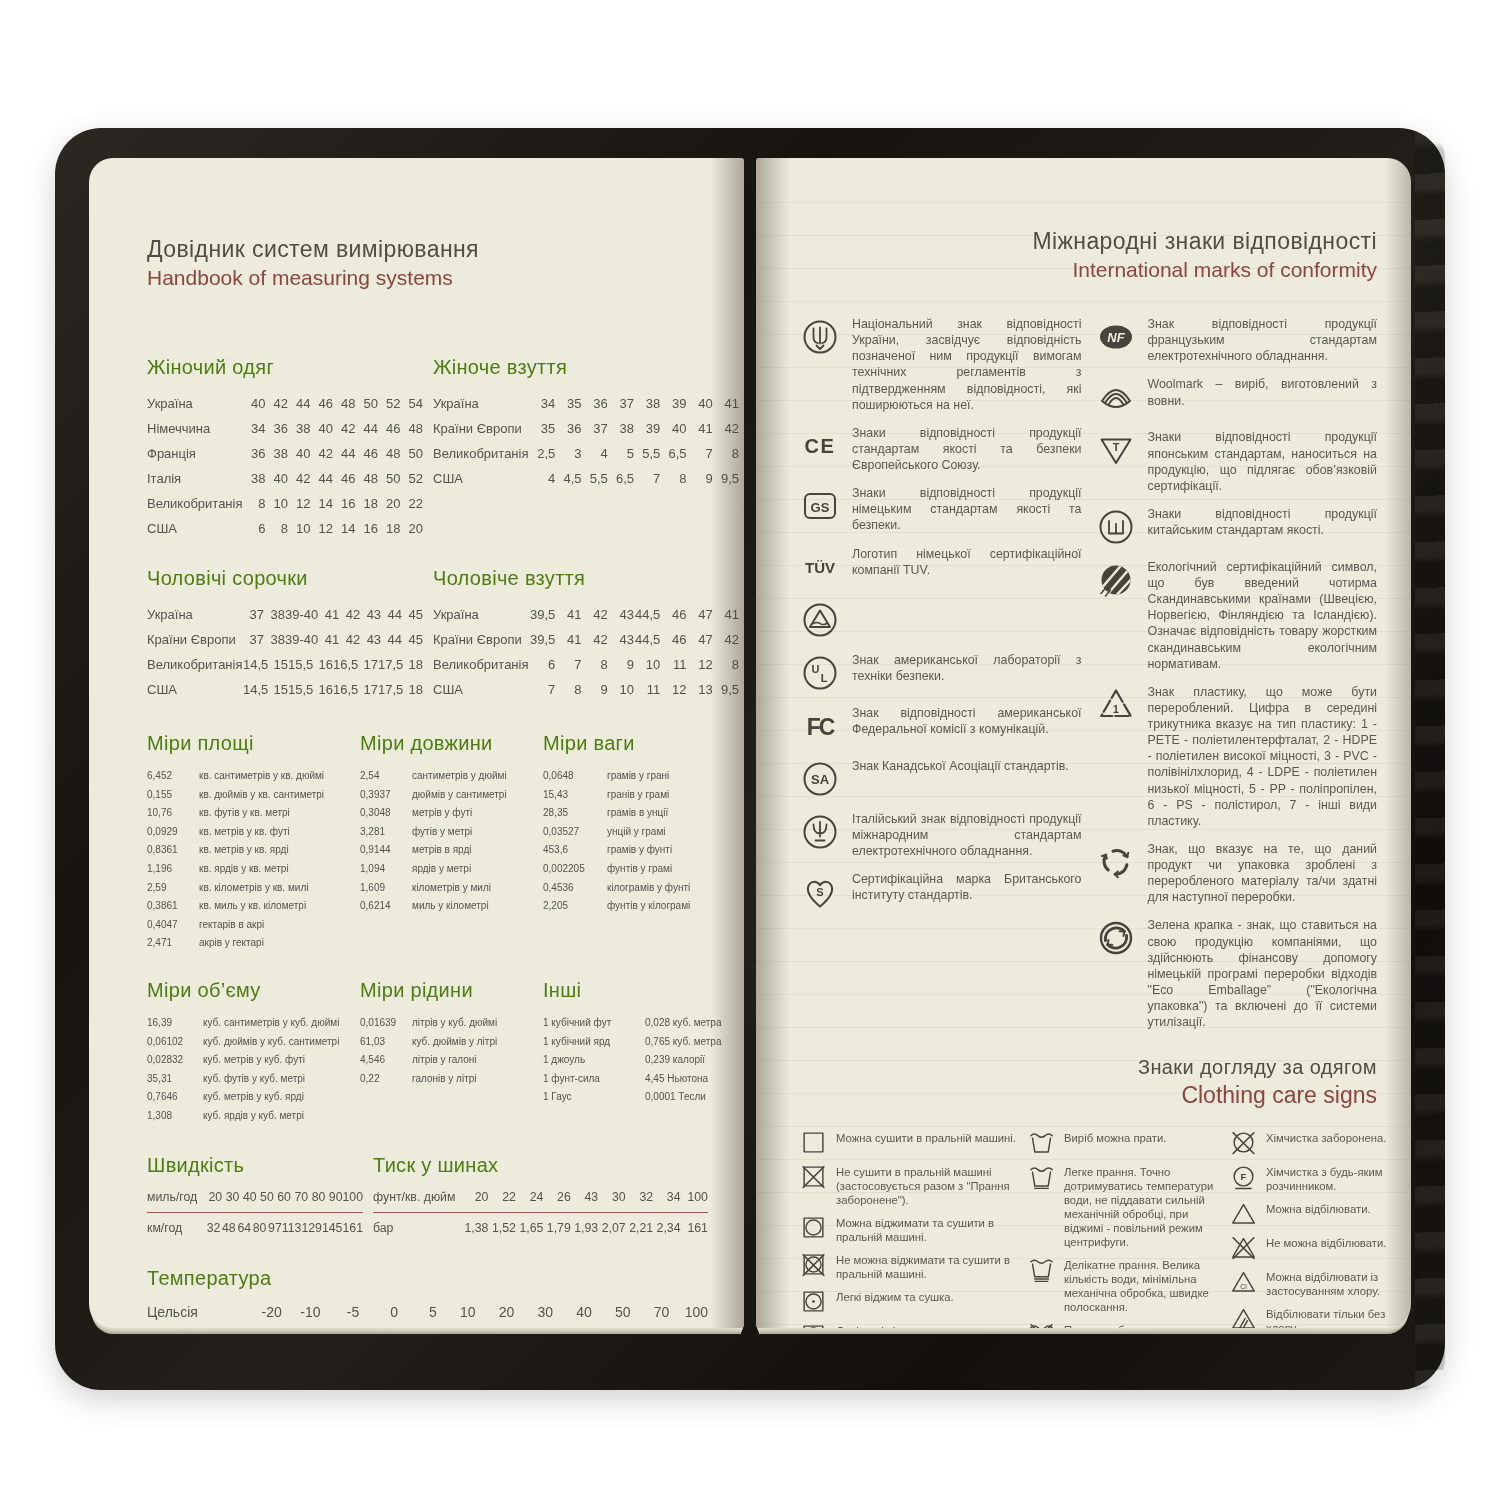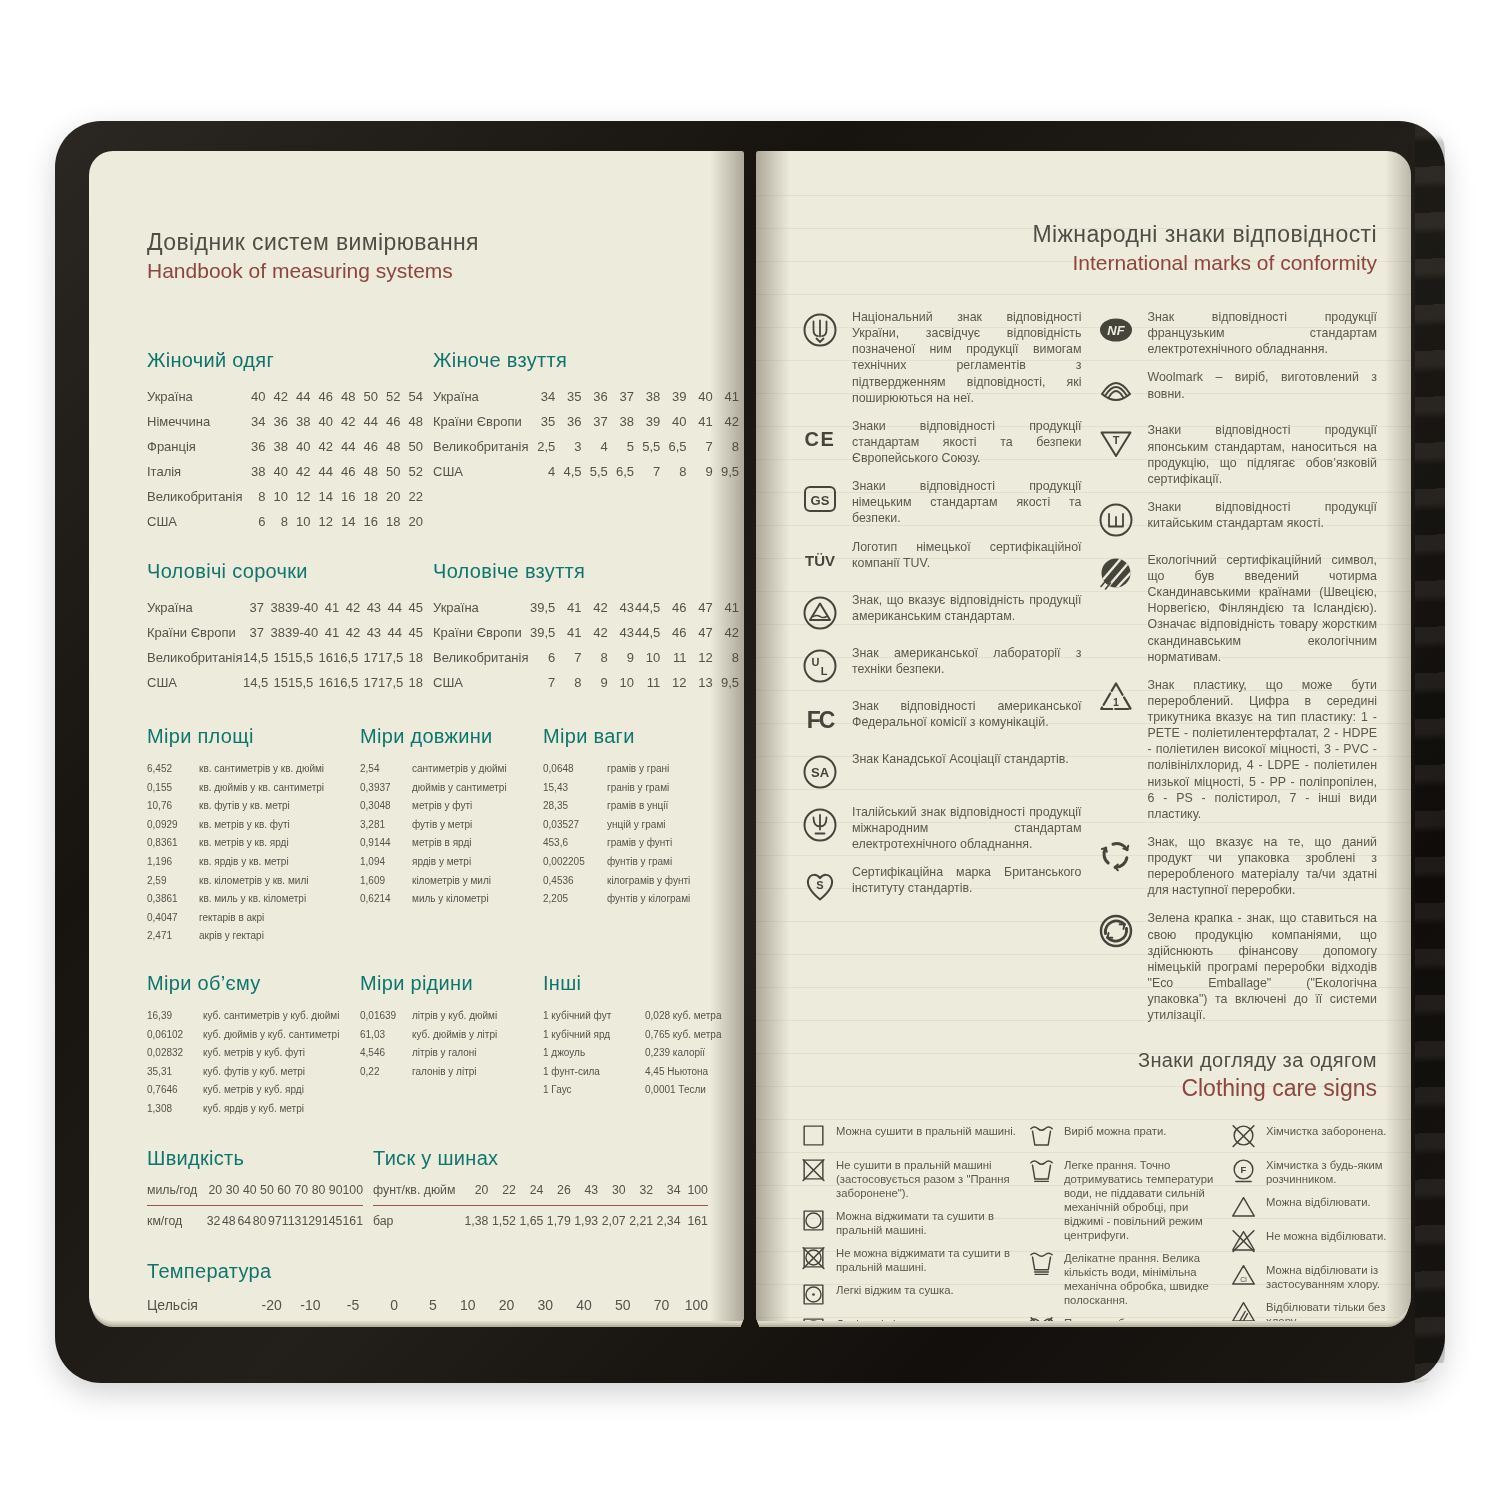--- a/index.html
+++ b/index.html
@@ -1,18 +1,18 @@
 <!DOCTYPE html>
 <html><head>
 <meta charset="utf-8">
 <style>
   html,body{margin:0;padding:0;}
   body{width:1500px;height:1500px;background:#ffffff;overflow:hidden;
        font-family:"Liberation Sans",sans-serif;-webkit-font-smoothing:antialiased;}
-  .book{position:absolute;left:55px;top:121px;width:1390px;height:1262px;
+  .book{position:absolute;left:55px;top:128px;width:1390px;height:1262px;
         background:linear-gradient(135deg,#2b2723 0%,#17140f 30%,#23201b 55%,#120f0c 80%,#1d1a16 100%);
         border-radius:46px;box-shadow:0 10px 30px rgba(0,0,0,.18);}
   .book .gloss{position:absolute;top:0;right:0;bottom:0;width:30px;border-radius:0 46px 46px 0;
         background:repeating-linear-gradient(178deg,rgba(255,255,255,.07) 0 14px,rgba(0,0,0,.25) 22px 46px);
         opacity:.7;}
   .pages{position:absolute;left:34px;right:34px;top:30px;bottom:62px;display:flex;gap:12px;}
   .page{flex:1;background:#ecebdc;position:relative;overflow:hidden;
         box-shadow:0 3px 0 -1px #dcd9c7,0 6px 0 -2px #ccc9b7,0 9px 0 -3px #b5b2a1;}
   .page.left{border-radius:24px 3px 3px 24px;}
   .page.right{border-radius:3px 24px 24px 3px;}
@@ -23,21 +23,21 @@
   .page.right .edgeshade{position:absolute;top:0;bottom:0;right:0;width:26px;
         background:linear-gradient(to right,rgba(60,50,40,0),rgba(60,50,40,.28));pointer-events:none;}
   .ruling{position:absolute;inset:0;pointer-events:none;opacity:.55;
         background:repeating-linear-gradient(to bottom,transparent 0 32px,rgba(150,130,105,.20) 32px 33px);
         background-position:0 12px;}
   
   .lp-inner{position:relative;padding:78px 36px 26px 58px;height:100%;box-sizing:border-box;color:#55544a;}
   .t-uk{font-size:23px;color:#4f4e44;letter-spacing:.4px;}
   .t-en{font-size:21px;color:#8d453e;margin-top:3px;}
   .rp-inner .t-uk,.rp-inner .t-en{text-align:right;}
-  .sec-head{font-size:20px;color:#0f766e;font-weight:400;margin:0 0 12px 0;letter-spacing:.3px;}
+  .sec-head{font-size:20px;color:#4d7c0f;font-weight:400;margin:0 0 12px 0;letter-spacing:.3px;}
   .size-grid{display:grid;grid-template-columns:276px 306px;column-gap:10px;row-gap:26px;margin-top:66px;}
   .size-row{display:flex;align-items:baseline;font-size:13px;line-height:25px;white-space:nowrap;}
   .size-label{width:96px;flex:0 0 auto;}
   .size-vals{display:flex;flex:1;}
   .sv{flex:1;text-align:right;}
   .measure-grid1{display:grid;grid-template-columns:208px 178px 198px;column-gap:5px;margin-top:30px;}
   .measure-grid2{display:grid;grid-template-columns:208px 178px 198px;column-gap:5px;margin-top:26px;}
   .m-row{display:flex;font-size:10px;line-height:18.6px;white-space:nowrap;}
   .m-val{flex:0 0 auto;}
   .m-lab{flex:1;}
@@ -638,21 +638,20 @@
                     <text x="20" y="26" font-size="15" font-weight="bold" fill="#46453c" text-anchor="middle">TÜV</text>
                   </svg></span>
                 <p class="mark-text">Логотип німецької сертифікаційної компанії TUV.</p>
               </div>
               <div class="mark-entry">
                 <span class="mark-icon"><svg viewBox="0 0 40 40" width="100%" height="100%" fill="none" stroke="#46453c" stroke-width="2" stroke-linecap="round" stroke-linejoin="round">
                     <circle cx="20" cy="20" r="15.5"></circle>
                     <path d="M20 10.5 L30 27 H10 Z"></path>
                     <path d="M13.5 23.5 q3 -2.2 6.5 0 q3 2.2 6.5 0" stroke-width="1.5"></path>
                   </svg></span>
-                <p class="mark-text">Знак, що вказує відповідність продукції американським стандартам.</p>
               </div>
               <div class="mark-entry">
                 <span class="mark-icon"><svg viewBox="0 0 40 40" width="100%" height="100%" fill="none" stroke="#46453c" stroke-width="2" stroke-linecap="round" stroke-linejoin="round">
                     <circle cx="20" cy="20" r="15.5"></circle>
                     <text x="15.5" y="19.5" font-size="11" font-weight="bold" fill="#46453c" text-anchor="middle">U</text>
                     <text x="24" y="28.5" font-size="11" font-weight="bold" fill="#46453c" text-anchor="middle">L</text>
                   </svg></span>
                 <p class="mark-text">Знак американської лабораторії з техніки безпеки.</p>
               </div>
               <div class="mark-entry">

